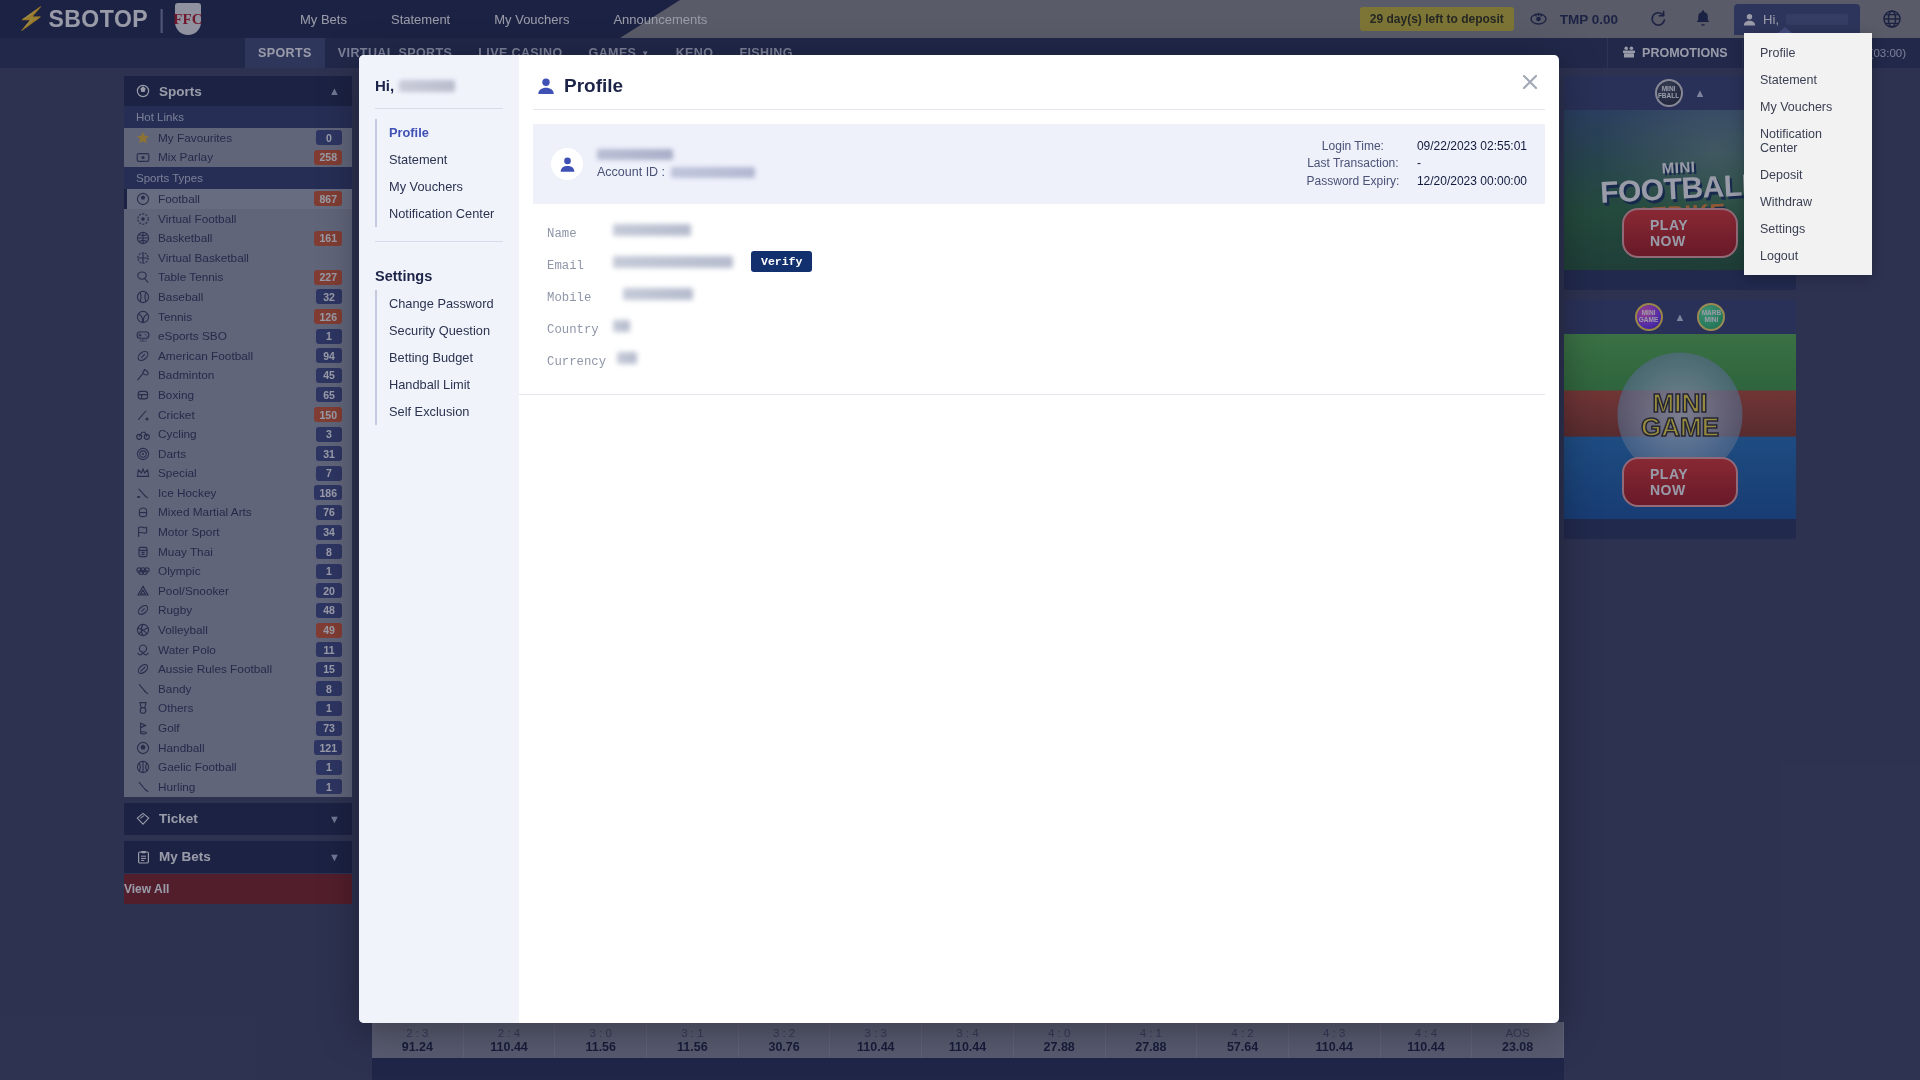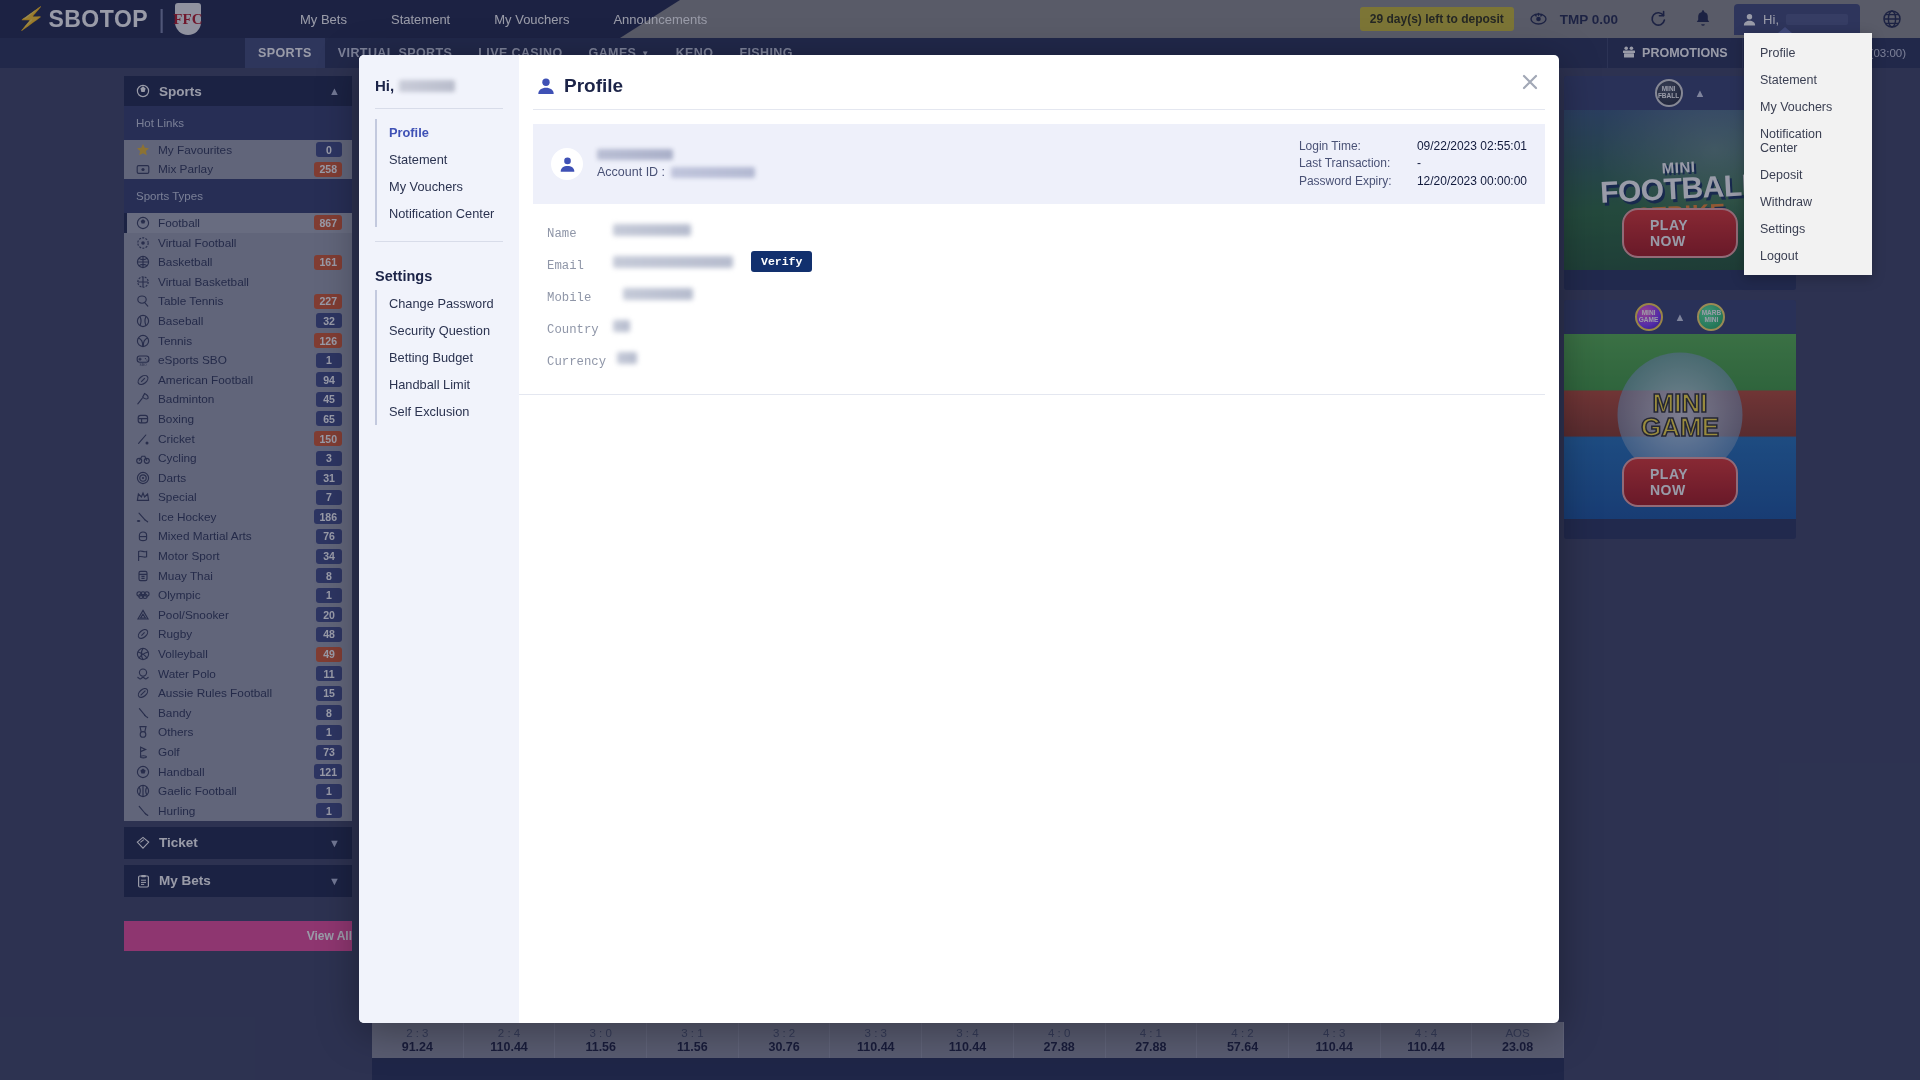--- a/index.html
+++ b/index.html
@@ -61,38 +61,38 @@
   .mn-clock { color: #c8cde0; font-size: 11.5px; padding: 0 14px; }
 
   
   .sidebar { position: absolute; left: 124px; top: 76px; width: 228px; z-index: 2; }
   .sb-head {
     background: #1b2347; color: #fff; height: 30px; display: flex; align-items: center;
     padding: 0 12px; font-size: 13.5px; font-weight: bold; gap: 9px; justify-content: space-between;
   }
   .sb-head-l { display: flex; align-items: center; gap: 9px; }
   .chev { font-size: 11px; color: #b9c0dd; }
-  .sb-sub { background: #303a68; color: #c6ccdf; font-size: 11.5px; padding: 11px 12px; }
+  .sb-sub { background: #303a68; color: #c6ccdf; font-size: 11.5px; padding: 5px 12px; }
   .sb-list { background: #9a9dac; }
   .sb-item {
     height: 19.6px; display: flex; align-items: center; padding: 0 10px 0 12px;
     font-size: 11.8px; color: #2a3252; gap: 8px; position: relative; cursor: pointer;
   }
   .sb-item.sel { background: #a6a9b6; }
   .sb-item.sel::before { content: ''; position: absolute; left: 0; top: 0; bottom: 0; width: 3px; background: #1b2347; }
   .sb-ico { width: 14px; height: 14px; flex: 0 0 14px; display: inline-flex; align-items: center; justify-content: center; color: #333a58; }
   .sb-label { flex: 1; white-space: nowrap; overflow: hidden; }
   .badge {
     min-width: 26px; text-align: center; font-size: 10.5px; font-weight: bold; color: #fff;
     border-radius: 3px; padding: 1.5px 5px; background: #3b4680;
   }
   .badge.hot { background: #d4552a; }
   .sb-panel { background: #1b2347; color: #fff; height: 32px; display: flex; align-items: center; justify-content: space-between; padding: 0 12px; font-size: 13.5px; font-weight: bold; margin-top: 6px; }
   .sb-panel-l { display: flex; align-items: center; gap: 9px; }
-  .sb-viewall { background: #ec4899; color: #fff; text-align: right; font-size: 12px; font-weight: bold; padding: 8px 0; border-top: 1px solid #39406a; cursor: pointer; margin-top: 23px; }
+  .sb-viewall { background: #7f1d1d; color: #fff; text-align: left; font-size: 12px; font-weight: bold; padding: 8px 0; border-top: 1px solid #39406a; cursor: pointer; }
 
   
   .rail { position: absolute; left: 1564px; top: 76px; width: 232px; z-index: 2; }
   .bn { width: 232px; margin-bottom: 10px; background: #2e3763; border-radius: 3px; overflow: hidden; }
   .bn-top { height: 34px; background: #343e6e; display: flex; align-items: center; justify-content: center; gap: 12px; position: relative; }
   .bn-chip { width: 28px; height: 28px; border-radius: 50%; display:flex;align-items:center;justify-content:center; font-size: 6.5px; font-weight: bold; text-align:center; line-height:1.05; color:#fff; }
   .bn-chip.c1 { background: radial-gradient(circle at 40% 30%, #4b5566, #1b2030); border: 2px solid #dcdcdc;}
   .bn-chip.c2 { background: radial-gradient(circle at 35% 30%, #ff5bd0, #7d35ff 60%, #3d16a8); border: 2px solid #ffd84d;}
   .bn-chip.c3 { background: radial-gradient(circle at 35% 30%, #5cf2a0, #17a85b); border: 2px solid #ffe066;}
   .bn-art { height: 160px; position: relative; }
@@ -165,21 +165,21 @@
 
   .acct-card { margin-top: 14px; background: #eef0fa; display: flex; align-items: center; justify-content: space-between; padding: 14px 18px; }
   .acct-left { display: flex; align-items: center; gap: 14px; }
   .avatar { width: 32px; height: 32px; border-radius: 50%; background: #ffffff; display: flex; align-items: center; justify-content: center; color: #3f51b5; }
   .acct-lines { display: flex; flex-direction: column; gap: 5px; }
   .acct-name-redact { width: 76px; height: 11px; background: linear-gradient(90deg,#b9bed4,#aab0c9); border-radius: 2px; filter: blur(2.2px); }
   .acct-id { font-size: 12.5px; color: #4a5276; display: flex; align-items: center; gap: 6px; }
   .acct-id .redact { width: 84px; height: 11px; background: linear-gradient(90deg,#c0c5dc,#b3b9d2); border-radius: 2px; filter: blur(2.2px); }
   .acct-right { font-size: 12px; color: #2b3350; }
   .acct-row { display: flex; gap: 10px; line-height: 1.45; }
-  .acct-k { width: 108px; color: #4a5276; }
+  .acct-k { width: 108px; color: #4a5276; text-align: center; }
   .acct-v { color: #111a3c; }
 
   .fields { padding: 14px 0 0 14px; }
   .field { display: flex; align-items: center; height: 32px; position: relative; font-family: Liberation Mono, monospace; }
   .f-label { width: 66px; font-size: 12.3px; color: #8f96a8; }
   .f-val { height: 12px; border-radius: 2px; background: linear-gradient(90deg,#c5cad8,#b6bcce); filter: blur(2.6px); position: relative; top: -4px; }
   .f-val.w-name { width: 78px; }
   .f-val.w-dob { width: 72px; margin-left: 30px; }
   .f-val.w-email { width: 120px; }
   .f-val.w-mobile { width: 70px; margin-left: 10px; }

